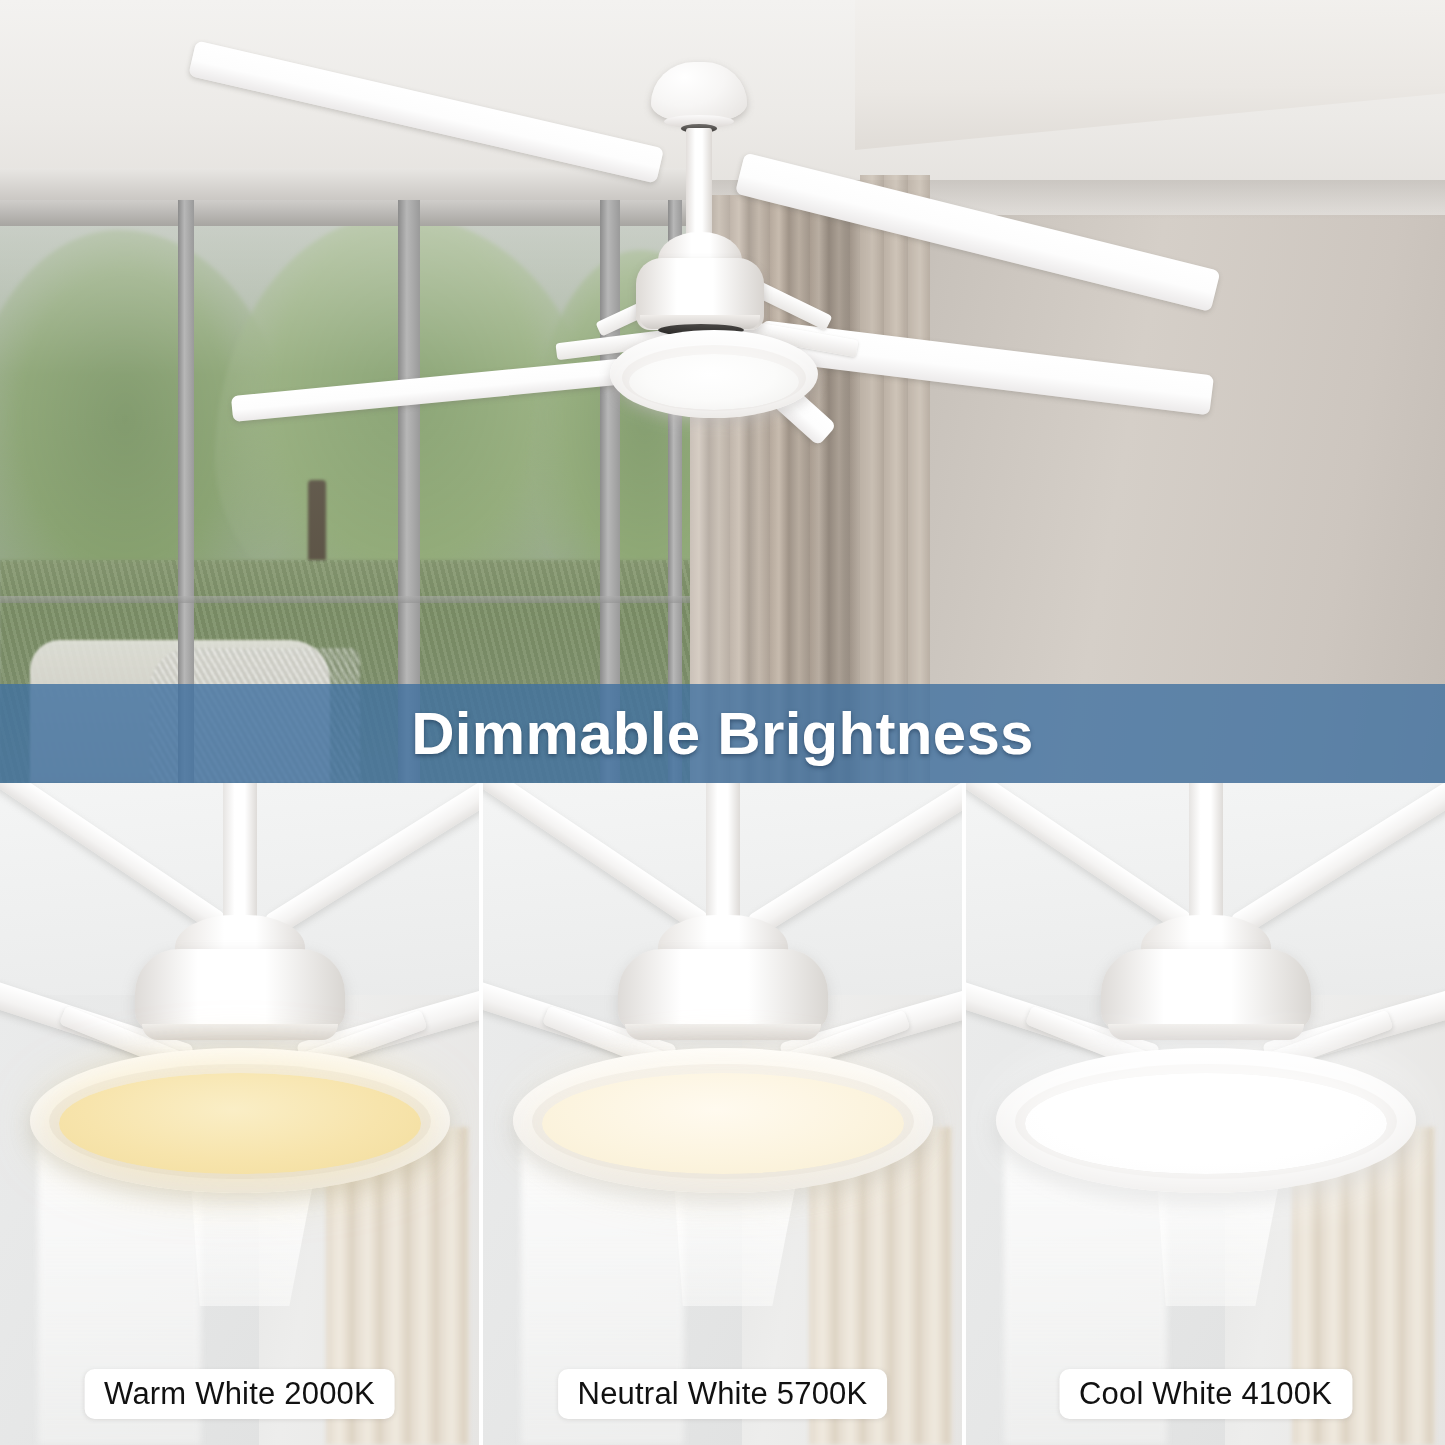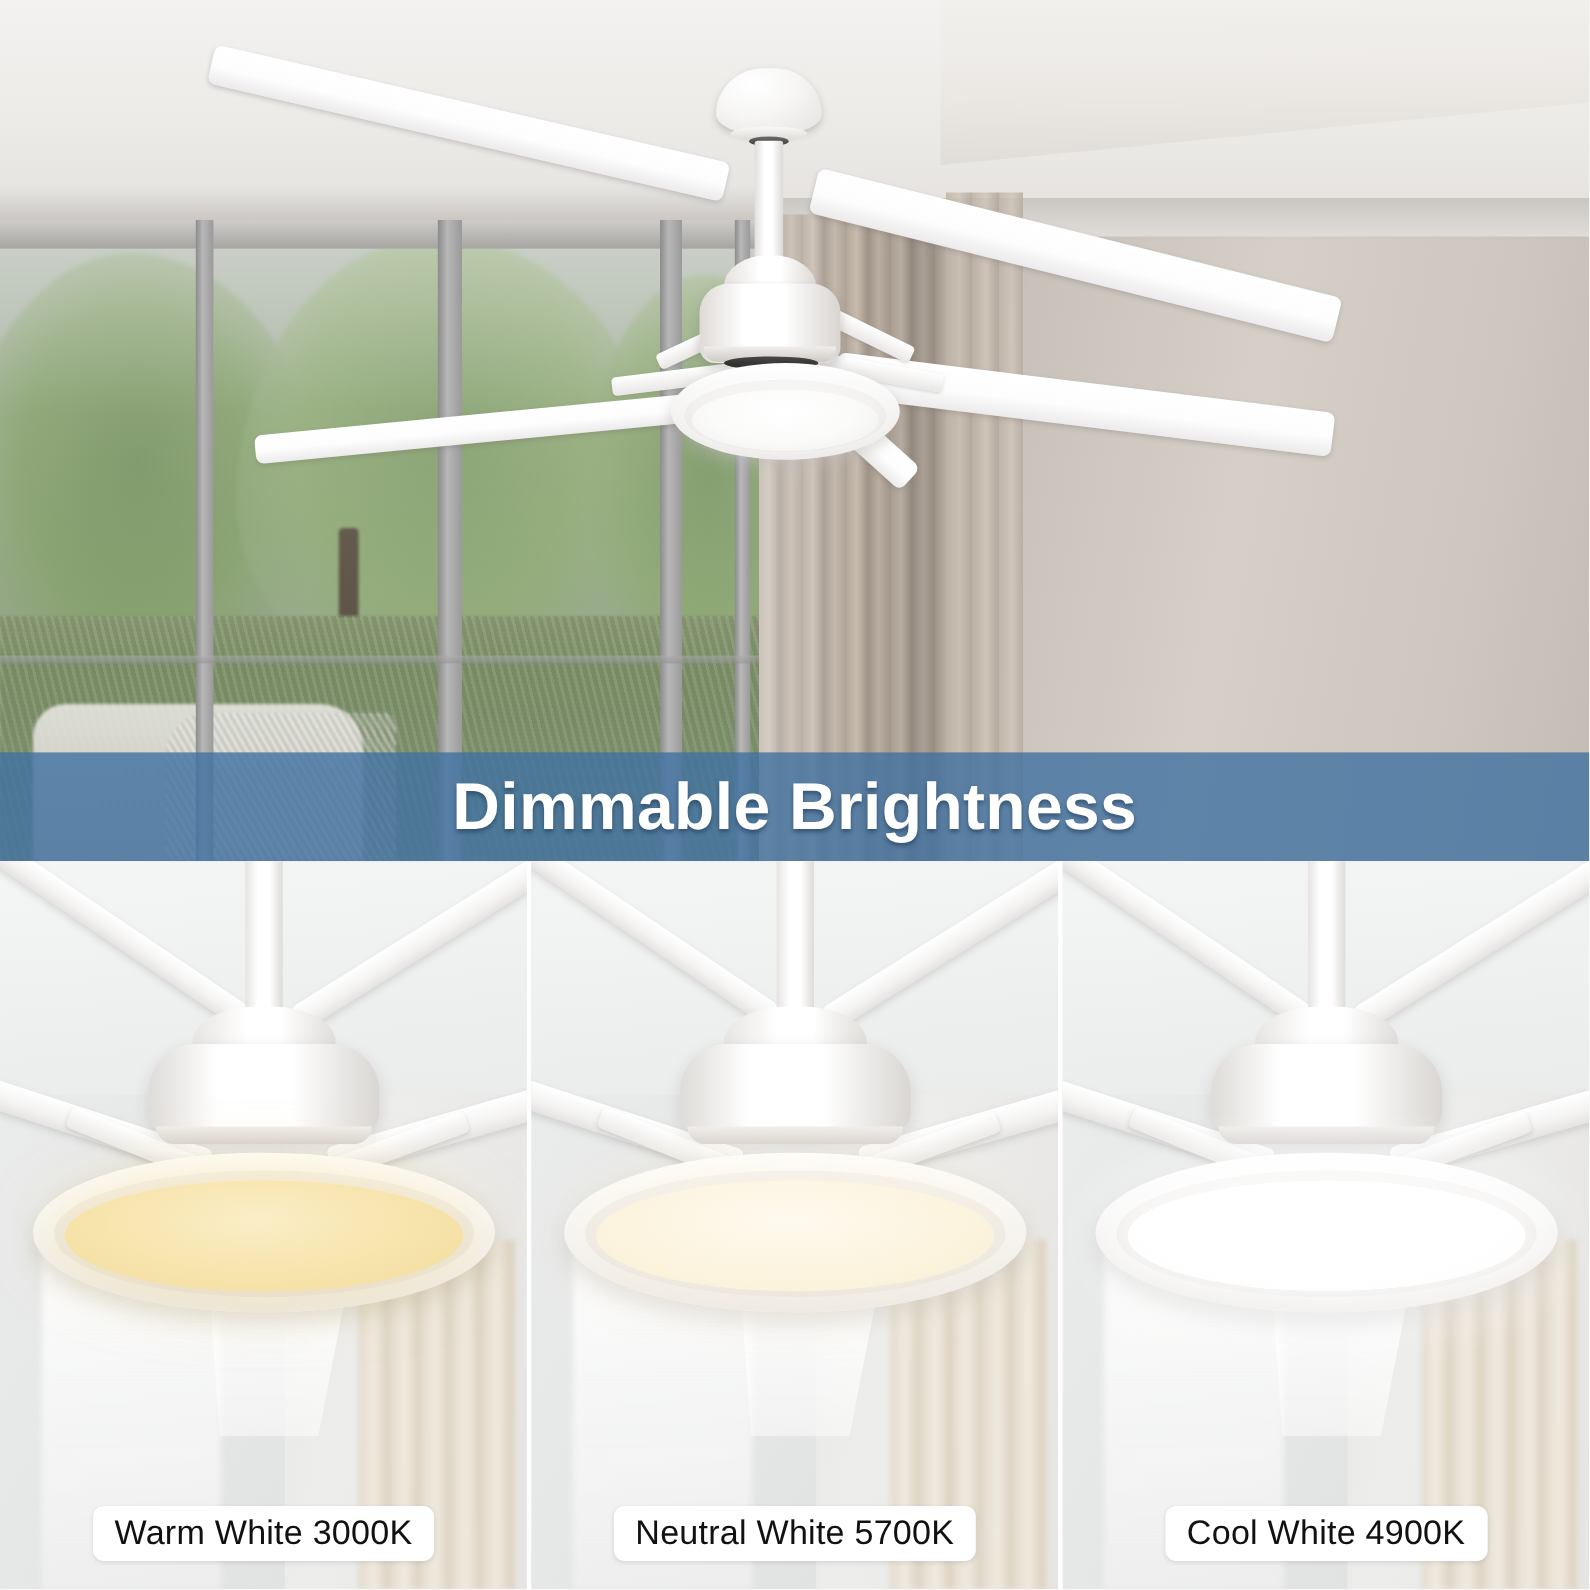--- a/index.html
+++ b/index.html
@@ -268,21 +268,21 @@
       <div class="p-motortop"></div>
       <div class="p-motor"></div>
       <div class="p-motorband"></div>
 
       <div class="p-shadecone"></div>
       <div class="p-housing"></div>
       <div class="p-ring"></div>
       <div class="p-lens" style="background:radial-gradient(ellipse at 48% 36%,#faeec6 0%,#f7e4ac 55%,#f2dd9d 100%);
                   box-shadow:0 0 48px 16px rgba(247,228,172,.55);"></div>
 
-      <div class="p-label">Warm White 3000K</div>
+      <div class="p-label">Warm White 2000K</div>
     </div>
 
     <div class="panel">
       <div class="p-wallL"></div>
       <div class="p-wallR"></div>
       <div class="p-ceil"></div>
       <div class="p-curtain"></div>
       <div class="p-winglow"></div>
 
       <div class="p-blade" style="left:-110px;top:130px;width:330px;height:22px;transform:rotate(34deg);transform-origin:right center;"></div>
@@ -324,16 +324,16 @@
       <div class="p-motortop"></div>
       <div class="p-motor"></div>
       <div class="p-motorband"></div>
 
       <div class="p-shadecone"></div>
       <div class="p-housing"></div>
       <div class="p-ring"></div>
       <div class="p-lens" style="background:radial-gradient(ellipse at 48% 36%,#ffffff 0%,#ffffff 60%,#fbfbfb 100%);
                   box-shadow:0 0 55px 20px rgba(255,255,255,.85);"></div>
 
-      <div class="p-label">Cool White 4900K</div>
+      <div class="p-label">Cool White 4100K</div>
     </div>
   </div>
 </div>
 
 </body></html>

